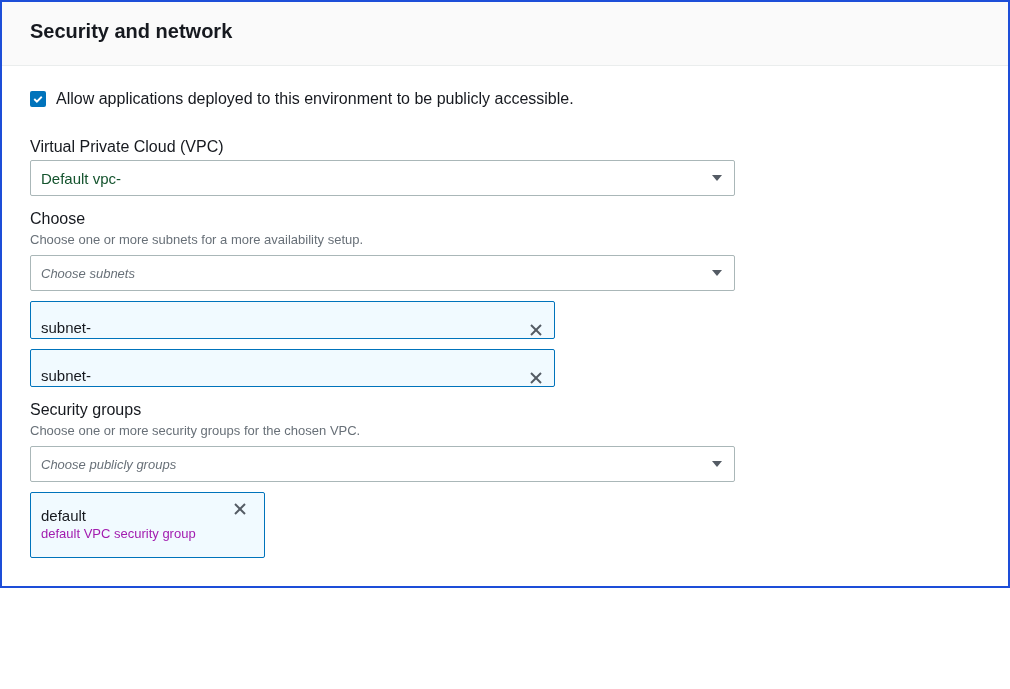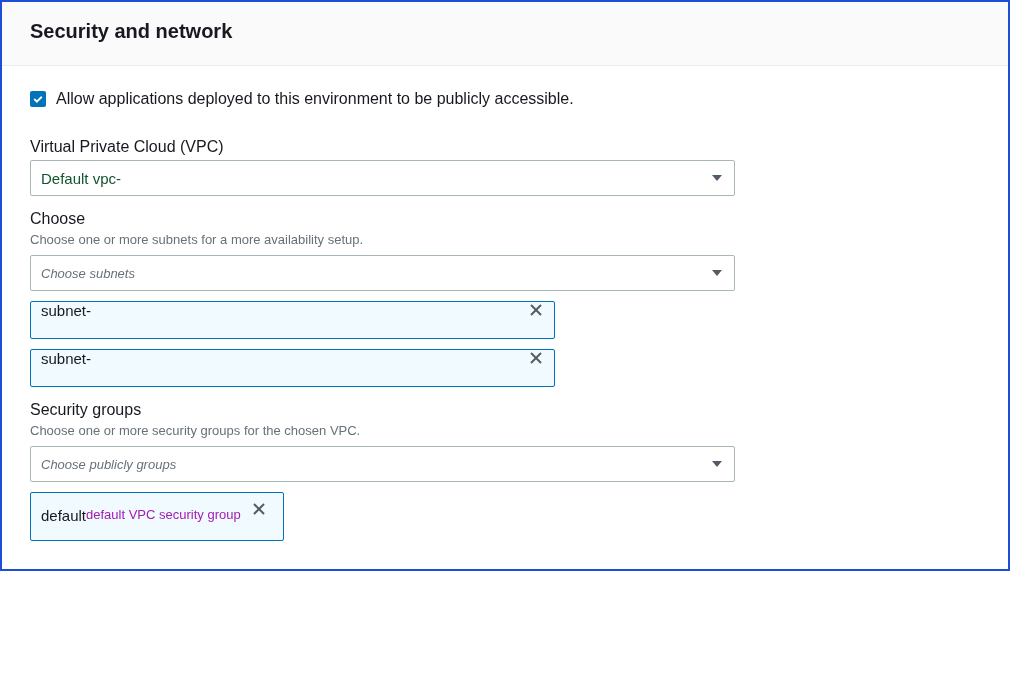--- a/index.html
+++ b/index.html
@@ -109,30 +109,30 @@
       display: flex;
       flex-direction: column;
       gap: 10px;
       align-items: flex-start;
     }
     .token {
       background: #f1faff;
       border: 1px solid #0073bb;
       border-radius: 2px;
       display: flex;
-      align-items: flex-start;
+      align-items: flex-end;
       min-height: 38px;
     }
     .token.wide {
       width: 525px;
       padding: 0 0 0 10px;
     }
     .token-text-col {
       display: flex;
-      flex-direction: row;
+      flex-direction: column;
       padding: 8px 0;
     }
     .token-label {
       font-size: 15px;
       color: #16191f;
       line-height: 1.25;
     }
     .token-sub {
       font-size: 13px;
       color: #a21caf;

